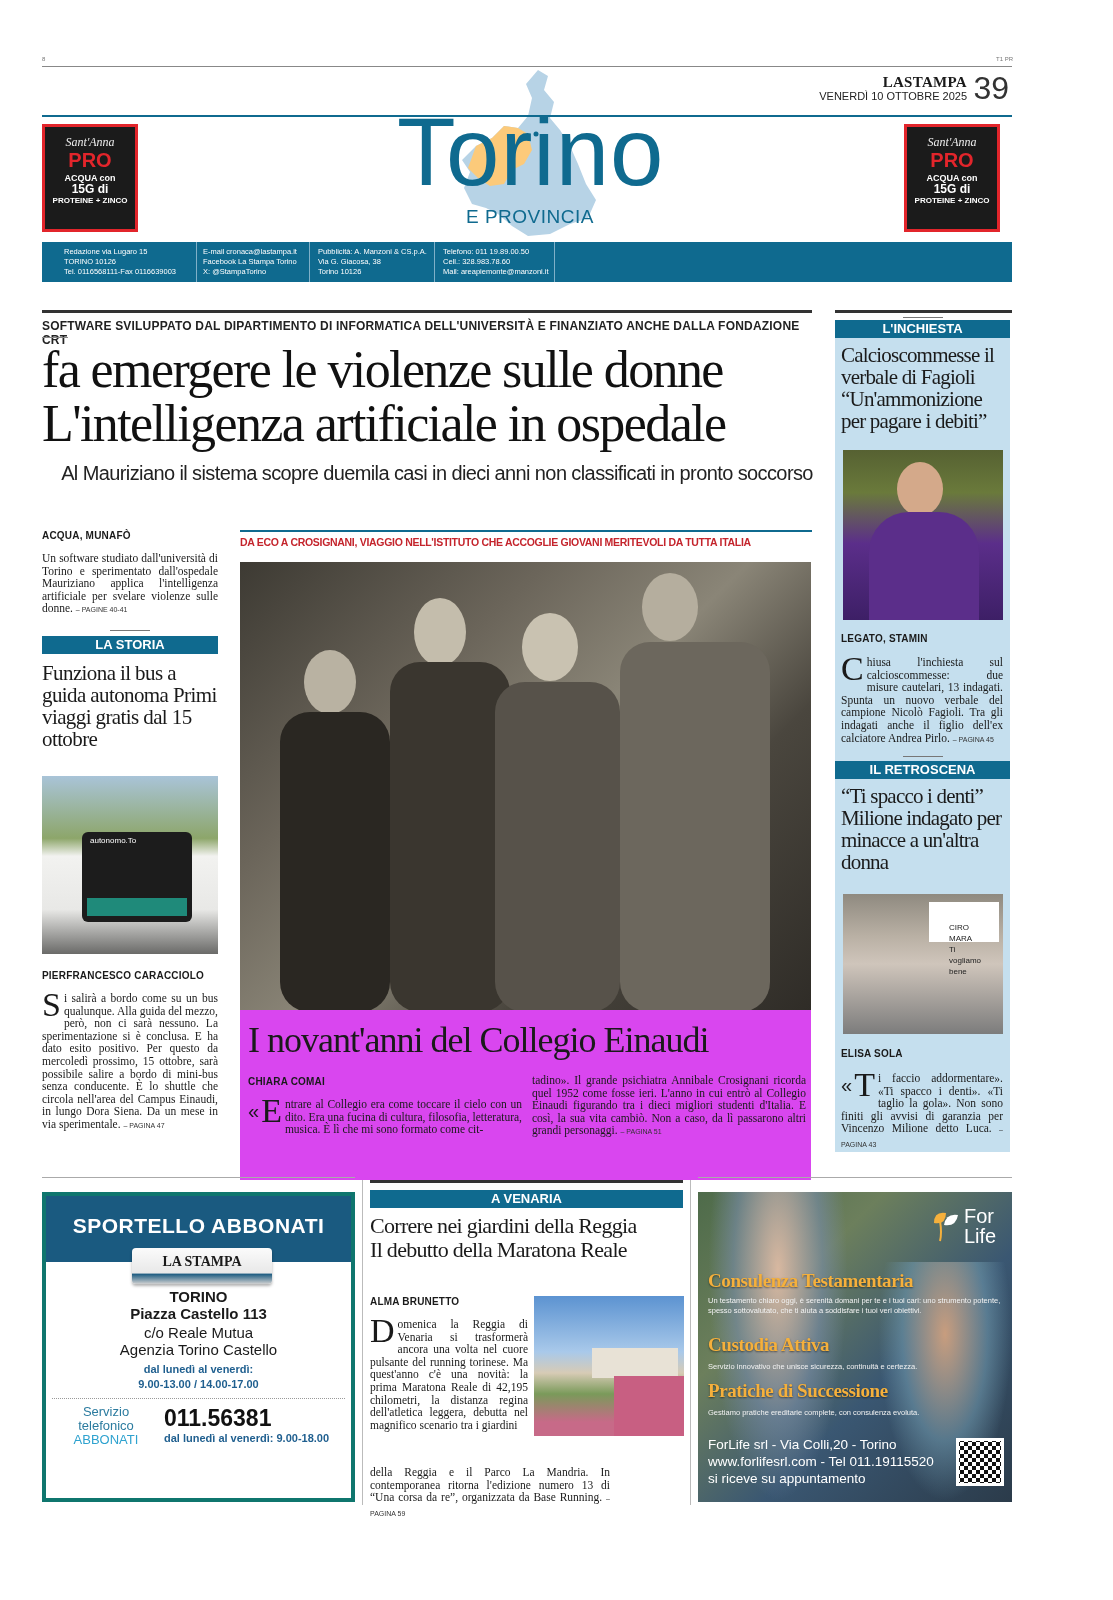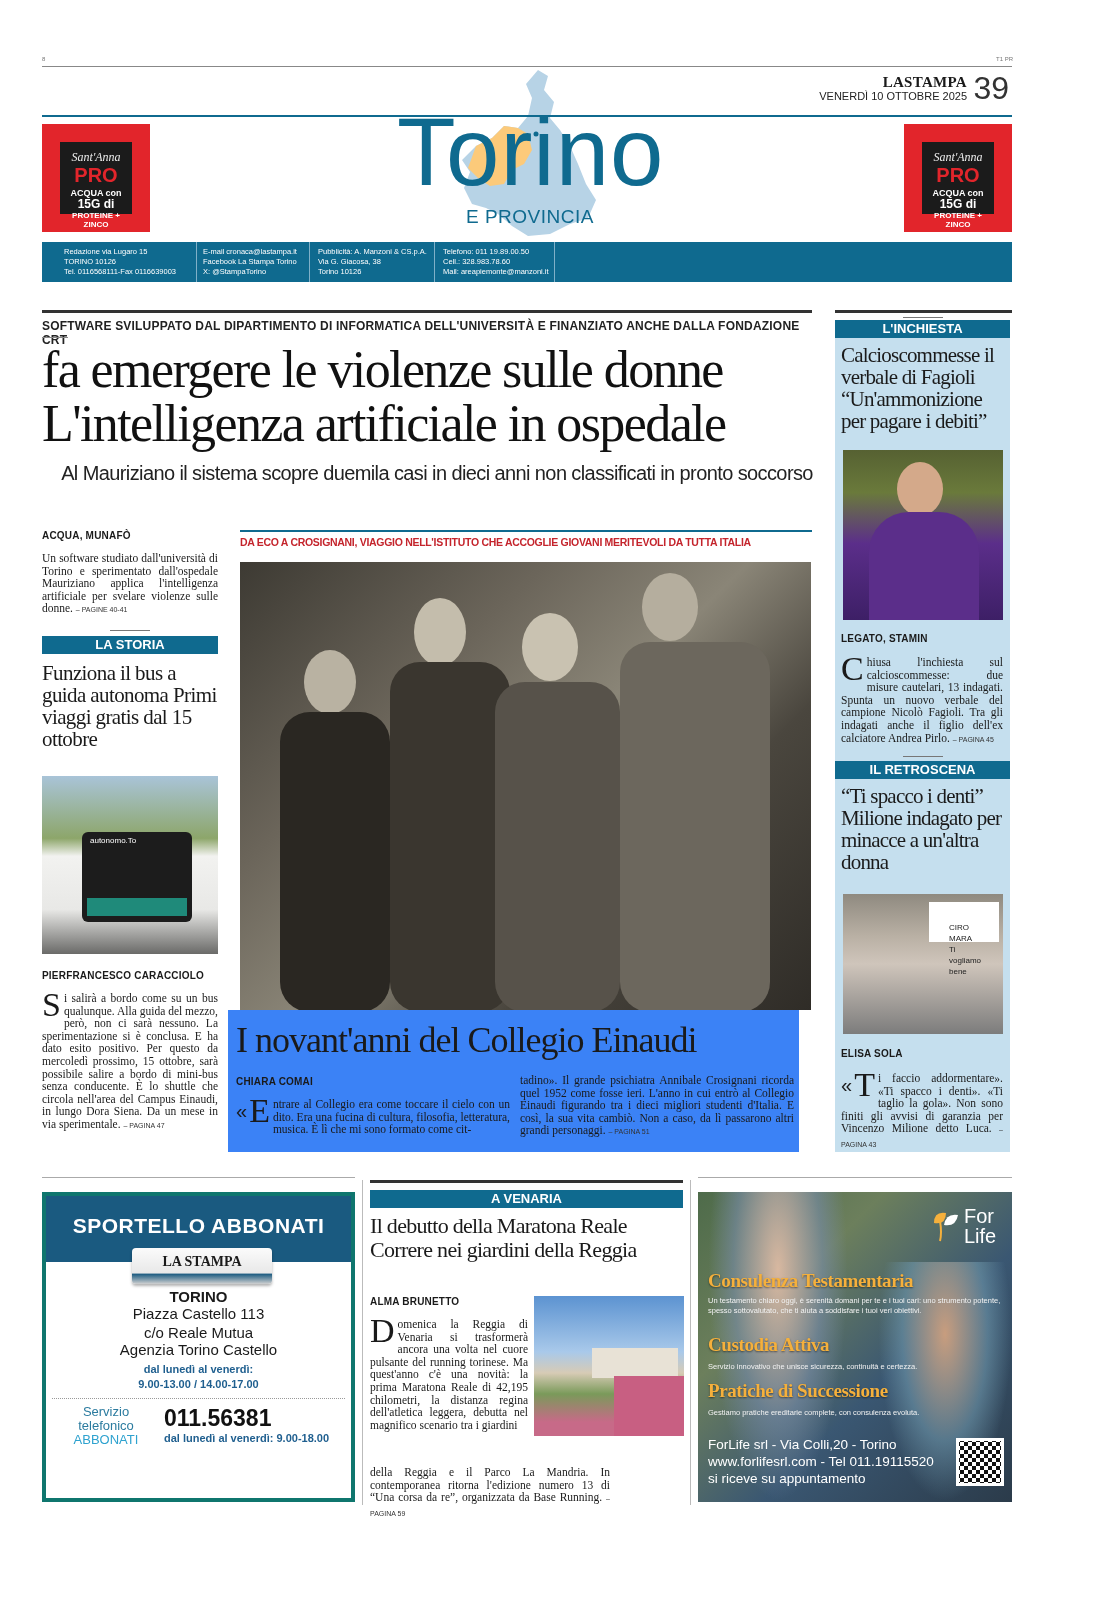--- a/index.html
+++ b/index.html
@@ -14,21 +14,21 @@
   .top-rule { left: 42px; top: 66px; width: 970px; height: 1px; background: #888; }
   .masthead-rule { left: 42px; top: 115px; width: 970px; height: 2px; background: #0f6a8f; }
   .brand { right: 146px; top: 74px; font-size: 15px; font-weight: bold; letter-spacing: 0.3px; }
   .date { right: 146px; top: 90px; font-size: 11px; color: #222; }
   .pagenum { right: 104px; top: 70px; font-size: 32px; font-weight: 300; color: #333; }
 
   .map { left: 420px; top: 68px; width: 220px; height: 170px; }
   .title-torino { left: 397px; top: 104px; font-size: 96px; color: #0f6a8f; font-weight: 300; letter-spacing: 1px; line-height: 1; }
   .title-prov { left: 466px; top: 206px; font-size: 19px; color: #0f6a8f; letter-spacing: 0.5px; }
 
-  .ad-water { width: 108px; height: 108px; background: #e2252b; padding: 18px; }
+  .ad-water { width: 96px; height: 108px; background: #e2252b; padding: 3px; }
   .ad-water .inner { background: #1b1b1b; width: 100%; height: 100%; text-align: center; color: #fff; padding-top: 8px; }
   .ad-water .brandname { font-size: 12px; color: #eee; font-style: italic; }
   .ad-water .pro { font-size: 20px; font-weight: bold; color: #e2252b; line-height: 1; }
   .ad-water .l1 { font-size: 9px; font-weight: bold; margin-top: 3px; }
   .ad-water .l2 { font-size: 12px; font-weight: bold; line-height: 1.1; }
   .ad-water .l3 { font-size: 8px; font-weight: bold; }
 
   .infobar { left: 42px; top: 242px; width: 970px; height: 40px; background: #0f6a8f; display: flex; }
   .infobar .cell { color: #fff; font-size: 7.5px; line-height: 10px; padding: 5px 0 0 22px; border-right: 1px solid #7fb0c8; }
   .infobar .cell:nth-child(1) { width: 155px; }
@@ -54,32 +54,32 @@
   
   .photo { background: #555; overflow: hidden; position: absolute; }
   .photo-sepia { background: linear-gradient(135deg, #3d3a33 0%, #6b655a 30%, #8a8577 50%, #4a463e 70%, #2f2c27 100%); }
   .photo-bus { background: linear-gradient(180deg, #a9c4d8 0%, #8da66a 35%, #f2f2f0 45%, #e8e8e6 75%, #6a6a68 100%); }
   .photo-player { background: linear-gradient(180deg, #566132 0%, #6a7a3b 25%, #5b2e8a 55%, #3d1f66 100%); }
   .photo-demo { background: linear-gradient(180deg, #8f8a80 0%, #b9b0a4 30%, #cfc5bb 50%, #7c7c7c 100%); }
   .photo-reggia { background: linear-gradient(180deg, #5c93d1 0%, #a9c9ea 40%, #d7cbb5 55%, #7a9a5a 70%, #c76a88 90%); }
   .photo-ad { background: linear-gradient(135deg, #4e6b4a 0%, #6c7f5c 30%, #3a5772 60%, #2b3b4a 100%); }
 
   
-  .einaudi-box { left: 228px; top: 1010px; width: 571px; height: 142px; background: #3b82f6; }
+  .einaudi-box { left: 240px; top: 1010px; width: 571px; height: 170px; background: #d946ef; }
   .einaudi-title { font-size: 36px; letter-spacing: -1px; line-height: 1; }
 
   .side-box { background: #c5dfee; }
 
   
   .abb { left: 42px; top: 1192px; width: 313px; height: 310px; border: 4px solid #0f766e; }
   .abb-head { height: 66px; background: #1a5a80; text-align: center; color: #fff; font-family: "Liberation Sans", sans-serif; font-weight: 900; font-size: 21px; padding-top: 18px; letter-spacing: 0.5px; }
   .abb-paper { position: absolute; left: 86px; top: 52px; width: 140px; height: 36px; background: linear-gradient(180deg, #fbfbfb 0%, #e8e8e8 70%, #1a5a80 72%, #d0d0d0 100%); border-radius: 4px; text-align: center; font-family: "Liberation Serif", serif; font-weight: bold; font-size: 14px; padding-top: 6px; box-shadow: 0 2px 3px rgba(0,0,0,0.3); }
   .abb-body { text-align: center; font-family: "Liberation Sans", sans-serif; padding-top: 26px; }
   .abb-city { font-size: 15px; font-weight: bold; }
-  .abb-addr { font-size: 15px; font-weight: normal; }
+  .abb-addr { font-size: 15px; font-weight: bold; }
   .abb-co { font-size: 15px; margin-top: 2px; }
   .abb-ag { font-size: 15px; }
   .abb-hours { font-size: 11px; font-weight: bold; color: #1f5f8f; margin-top: 4px; line-height: 15px; }
   .abb-dots { border-top: 1px dotted #999; margin: 6px 6px 0 6px; }
   .abb-phone-row { display: flex; padding: 6px 0 0 20px; font-family: "Liberation Sans", sans-serif; }
   .abb-svc { font-size: 13px; color: #2b7b9f; text-align: center; line-height: 14px; width: 80px; }
   .abb-svc .em { color: #2ea2cf; }
   .abb-num { font-size: 23px; font-weight: 900; color: #111; }
   .abb-num-hours { font-size: 11px; font-weight: bold; color: #1f5f8f; }
 
@@ -271,22 +271,22 @@
     </div>
   </div>
 </div>
 
 <div class="abs vline" style="left:362px; top:1180px; height:325px;"></div>
 
 <div class="abs rule-thick" style="left:370px; top:1180px; width:313px;"></div>
 <div class="abs" style="left:370px; top:1190px; width:313px;">
   <div class="label-bar">A VENARIA</div>
   <div class="serif" style="font-size:22px; line-height:24px; letter-spacing:-0.7px; margin-top:6px;">
+    <div>Correre nei giardini della Reggia</div>
     <div>Il debutto della Maratona Reale</div>
-    <div>Correre nei giardini della Reggia</div>
   </div>
 </div>
 <div class="abs byline sans" style="left:370px; top:1296px;">ALMA BRUNETTO</div>
 <div class="photo photo-reggia" style="left:534px; top:1296px; width:150px; height:140px;">
   <div style="position:absolute; left:58px; top:52px; width:86px; height:30px; background:#e8e2d6;"></div>
   <div style="position:absolute; left:80px; top:80px; width:70px; height:60px; background:#c85f82;"></div>
 </div>
 <div class="abs body serif" style="left:370px; top:1318px; width:158px;">
   <span class="dropcap">D</span>
   <span>omenica la Reggia di Venaria si trasformerà ancora una volta nel cuore pulsante del running torinese. Ma quest'anno c'è una novità: la prima Maratona Reale di 42,195 chilometri, la distanza regina dell'atletica leggera, debutta nel magnifico scenario tra i giardini</span>

